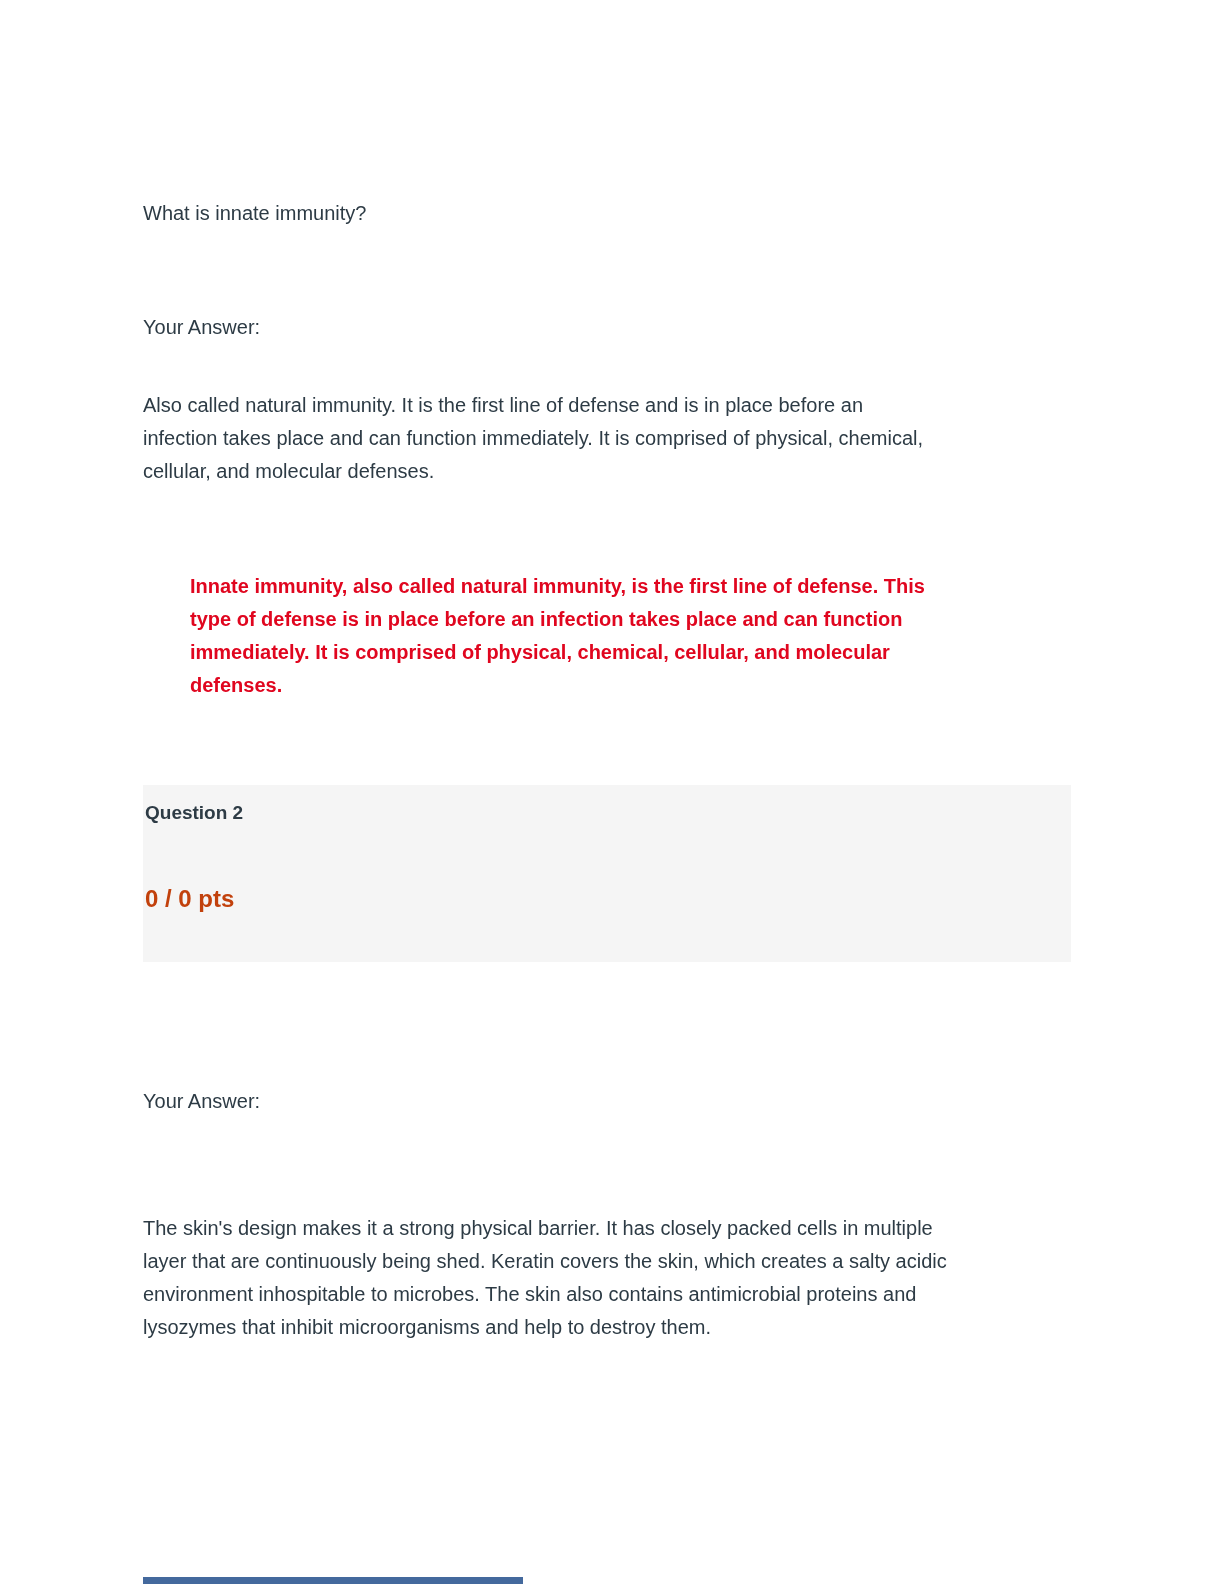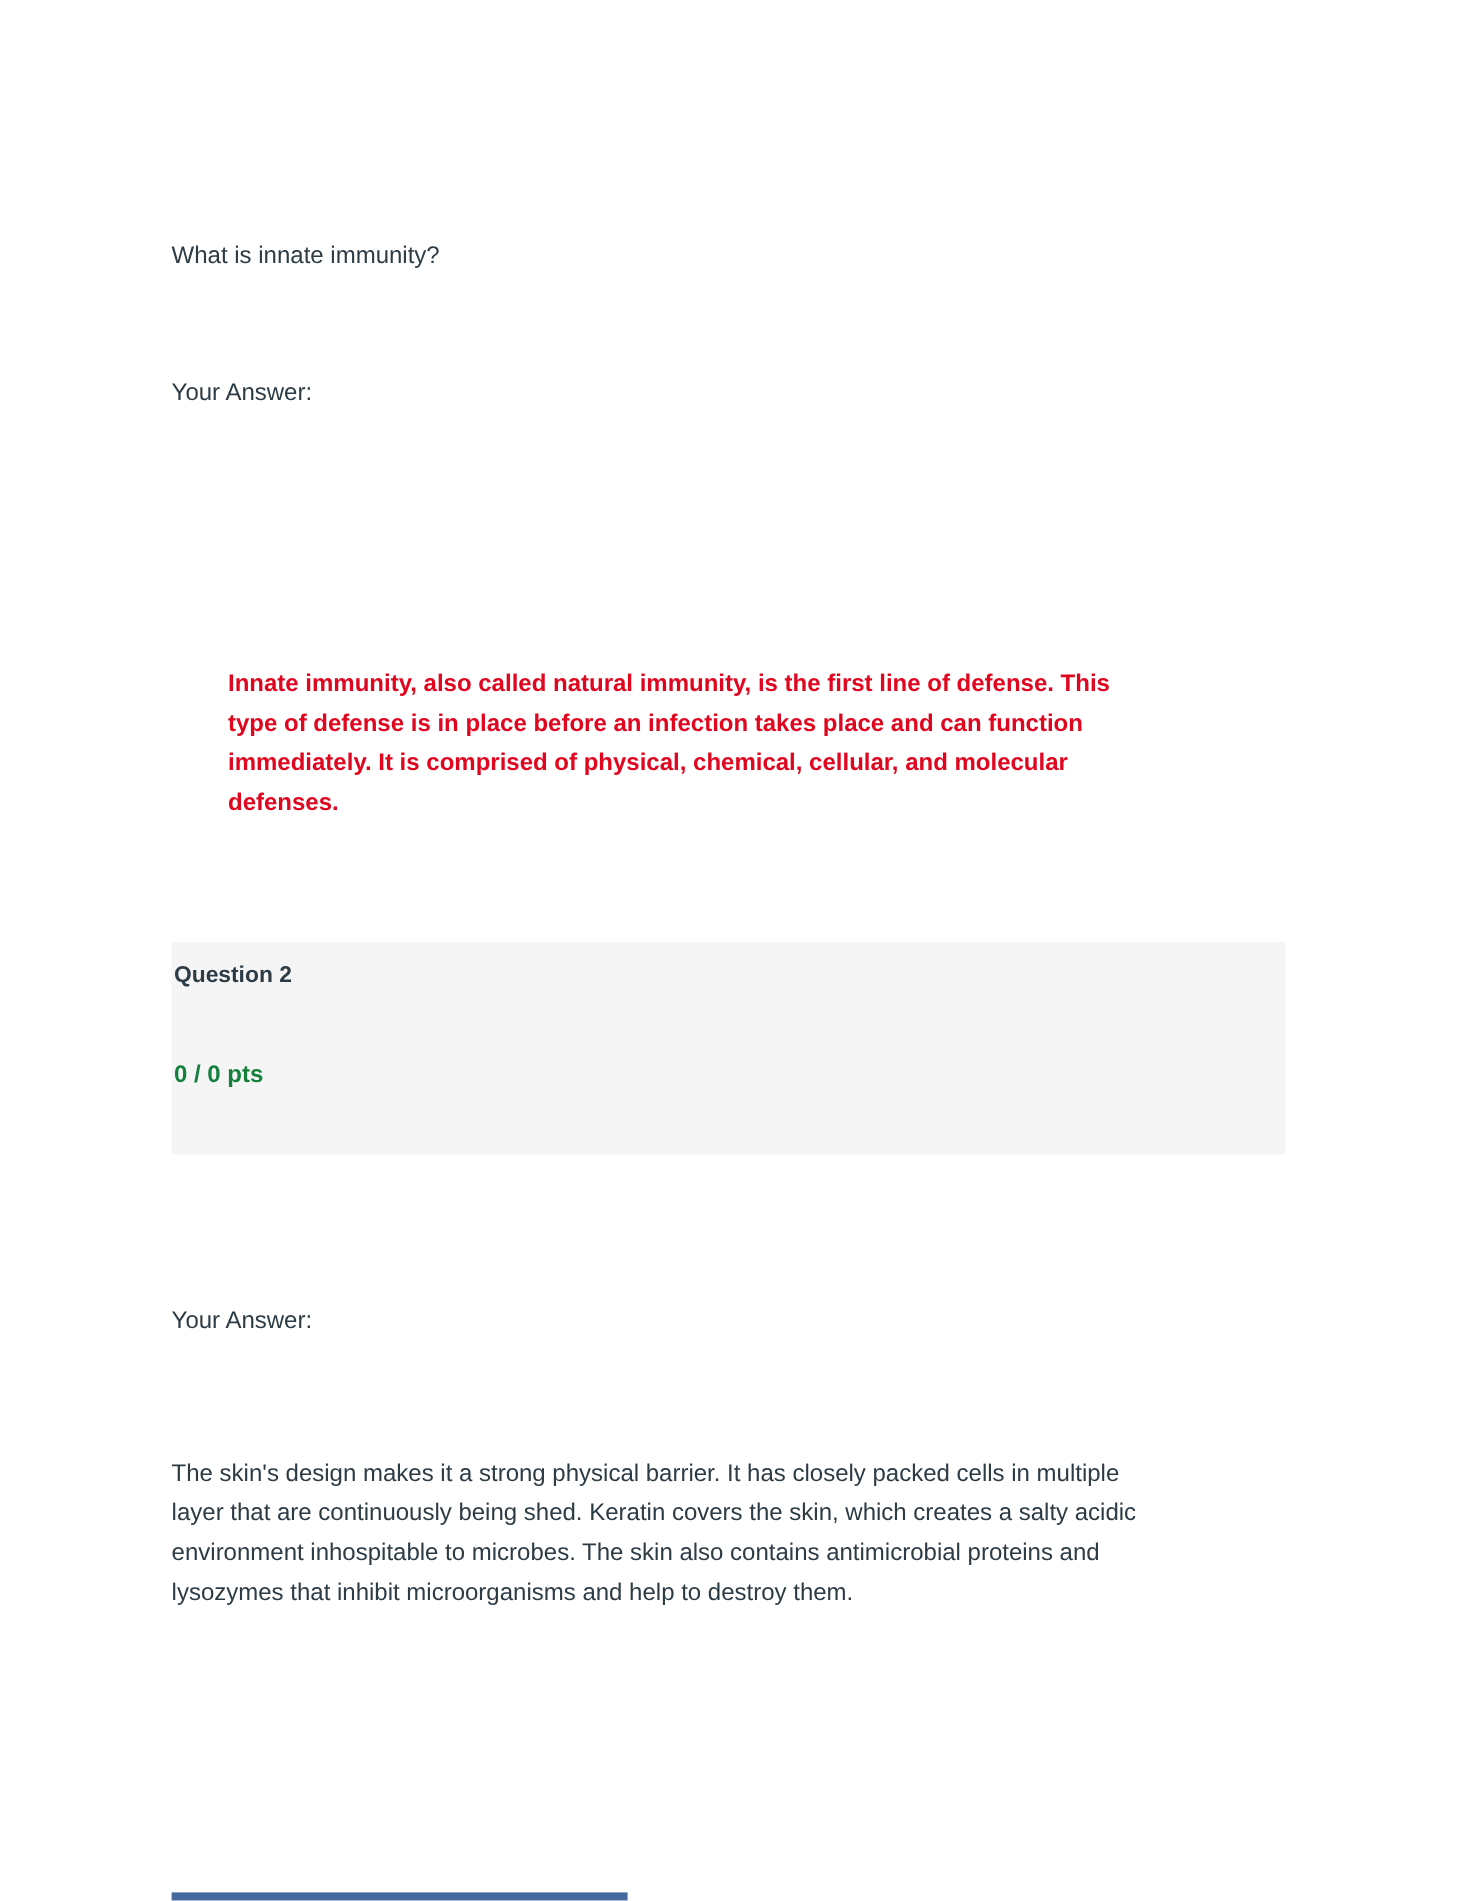--- a/index.html
+++ b/index.html
@@ -50,53 +50,56 @@
     margin: 0;
     font-size: 19px;
     font-weight: bold;
     color: #2D3B45;
   }
   .q-header-pts {
     position: absolute;
     left: 2px;
     top: 100px;
     margin: 0;
-    font-size: 20px;
+    font-size: 24px;
     font-weight: 600;
-    color: #15803d;
+    color: #c2410c;
   }
 
   .clipped-bottom {
     left: 143px;
     top: 1577px;
     width: 380px;
     height: 7px;
     background: #44699D;
   }
 
   
   .q1-question { left: 143px; top: 197px; }
   .q1-label    { left: 143px; top: 311px; }
   .q1-answer   { left: 143px; top: 389px; }
-  .q1-comment  { left: 190px; top: 554px; }
+  .q1-comment  { left: 190px; top: 570px; }
   .q2-box      { top: 785px; }
   .q2-question { left: 143px; top: 972px; }
   .q2-label    { left: 143px; top: 1085px; }
   .q2-answer   { left: 143px; top: 1212px; }
   .q2-comment  { left: 190px; top: 1359px; }
 </style>
 </head>
 <body>
 
 <div class="page">
 
   <p class="abs question-text q1-question">What is innate immunity?</p>
 
   <p class="abs your-answer-label q1-label">Your Answer:</p>
 
+  <p class="abs answer-text q1-answer">Also called natural immunity. It is the first line of defense and is in place before an
+infection takes place and can function immediately. It is comprised of physical, chemical,
+cellular, and molecular defenses.</p>
 
   <p class="abs comment-text q1-comment">Innate immunity, also called natural immunity, is the first line of defense. This
 type of defense is in place before an infection takes place and can function
 immediately. It is comprised of physical, chemical, cellular, and molecular
 defenses.</p>
 
   <div class="abs q-header-box q2-box">
     <h2 class="q-header-title">Question 2</h2>
     <div class="q-header-pts">0 / 0 pts</div>
   </div>

